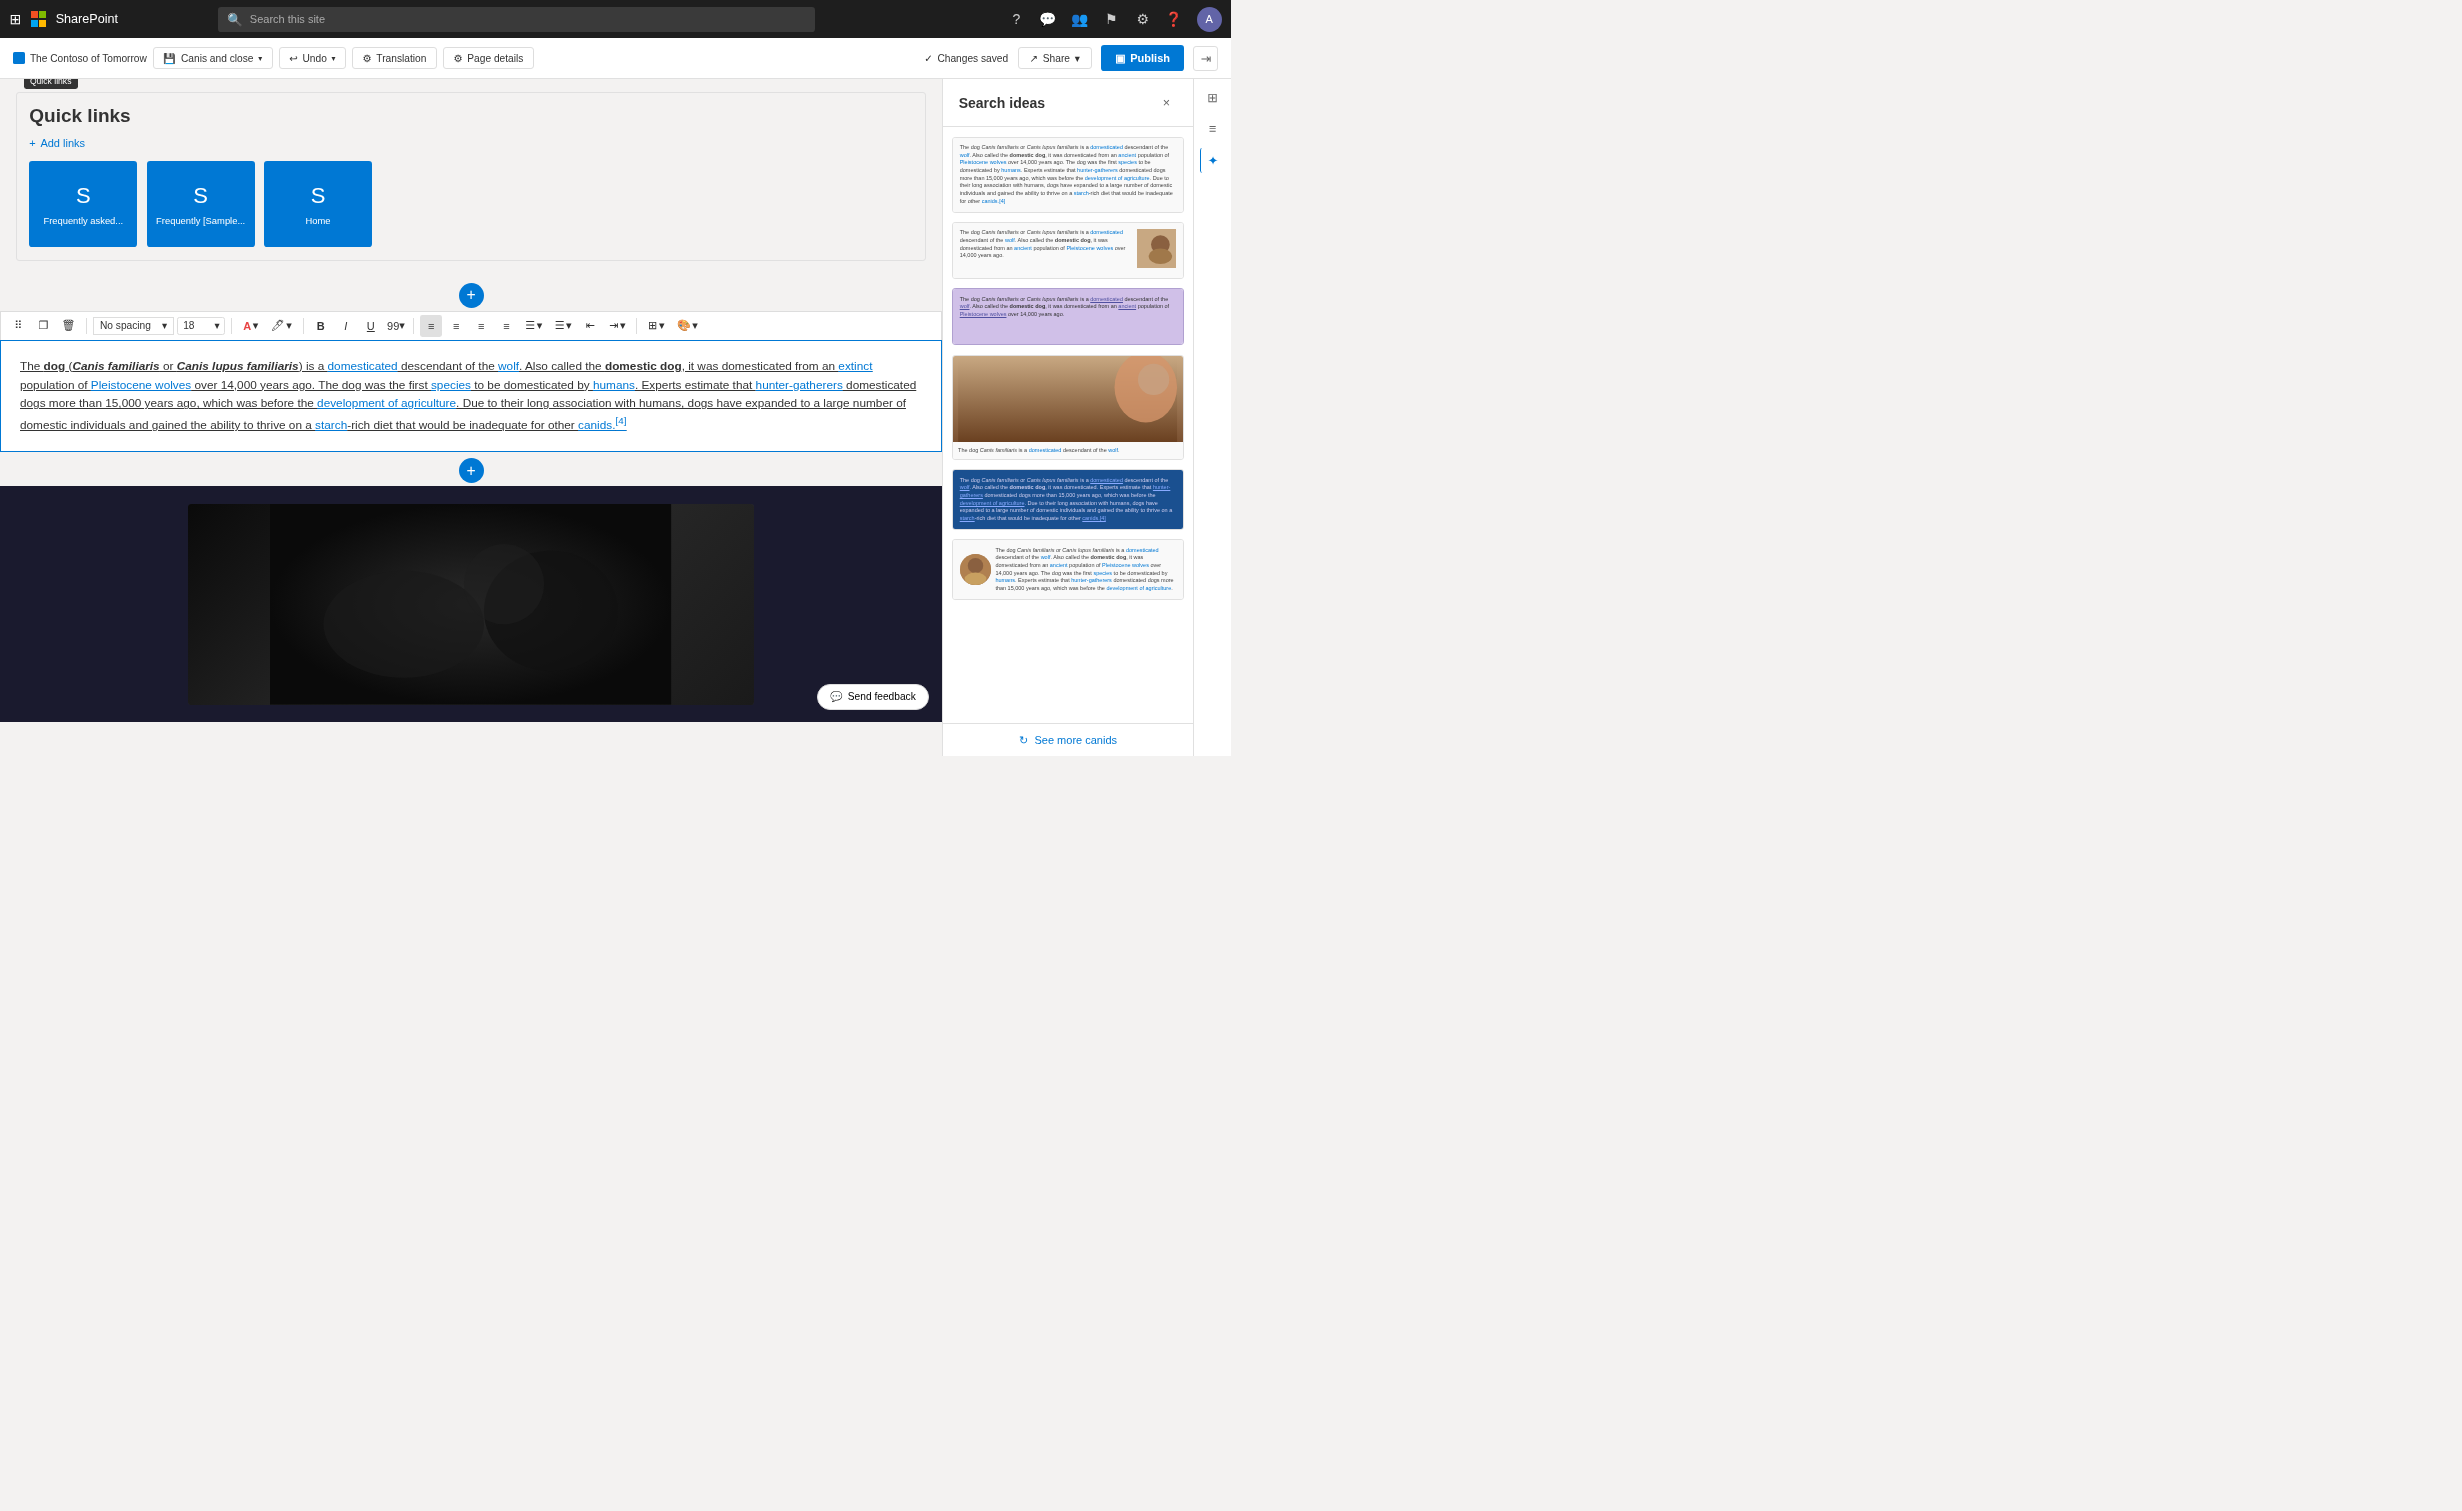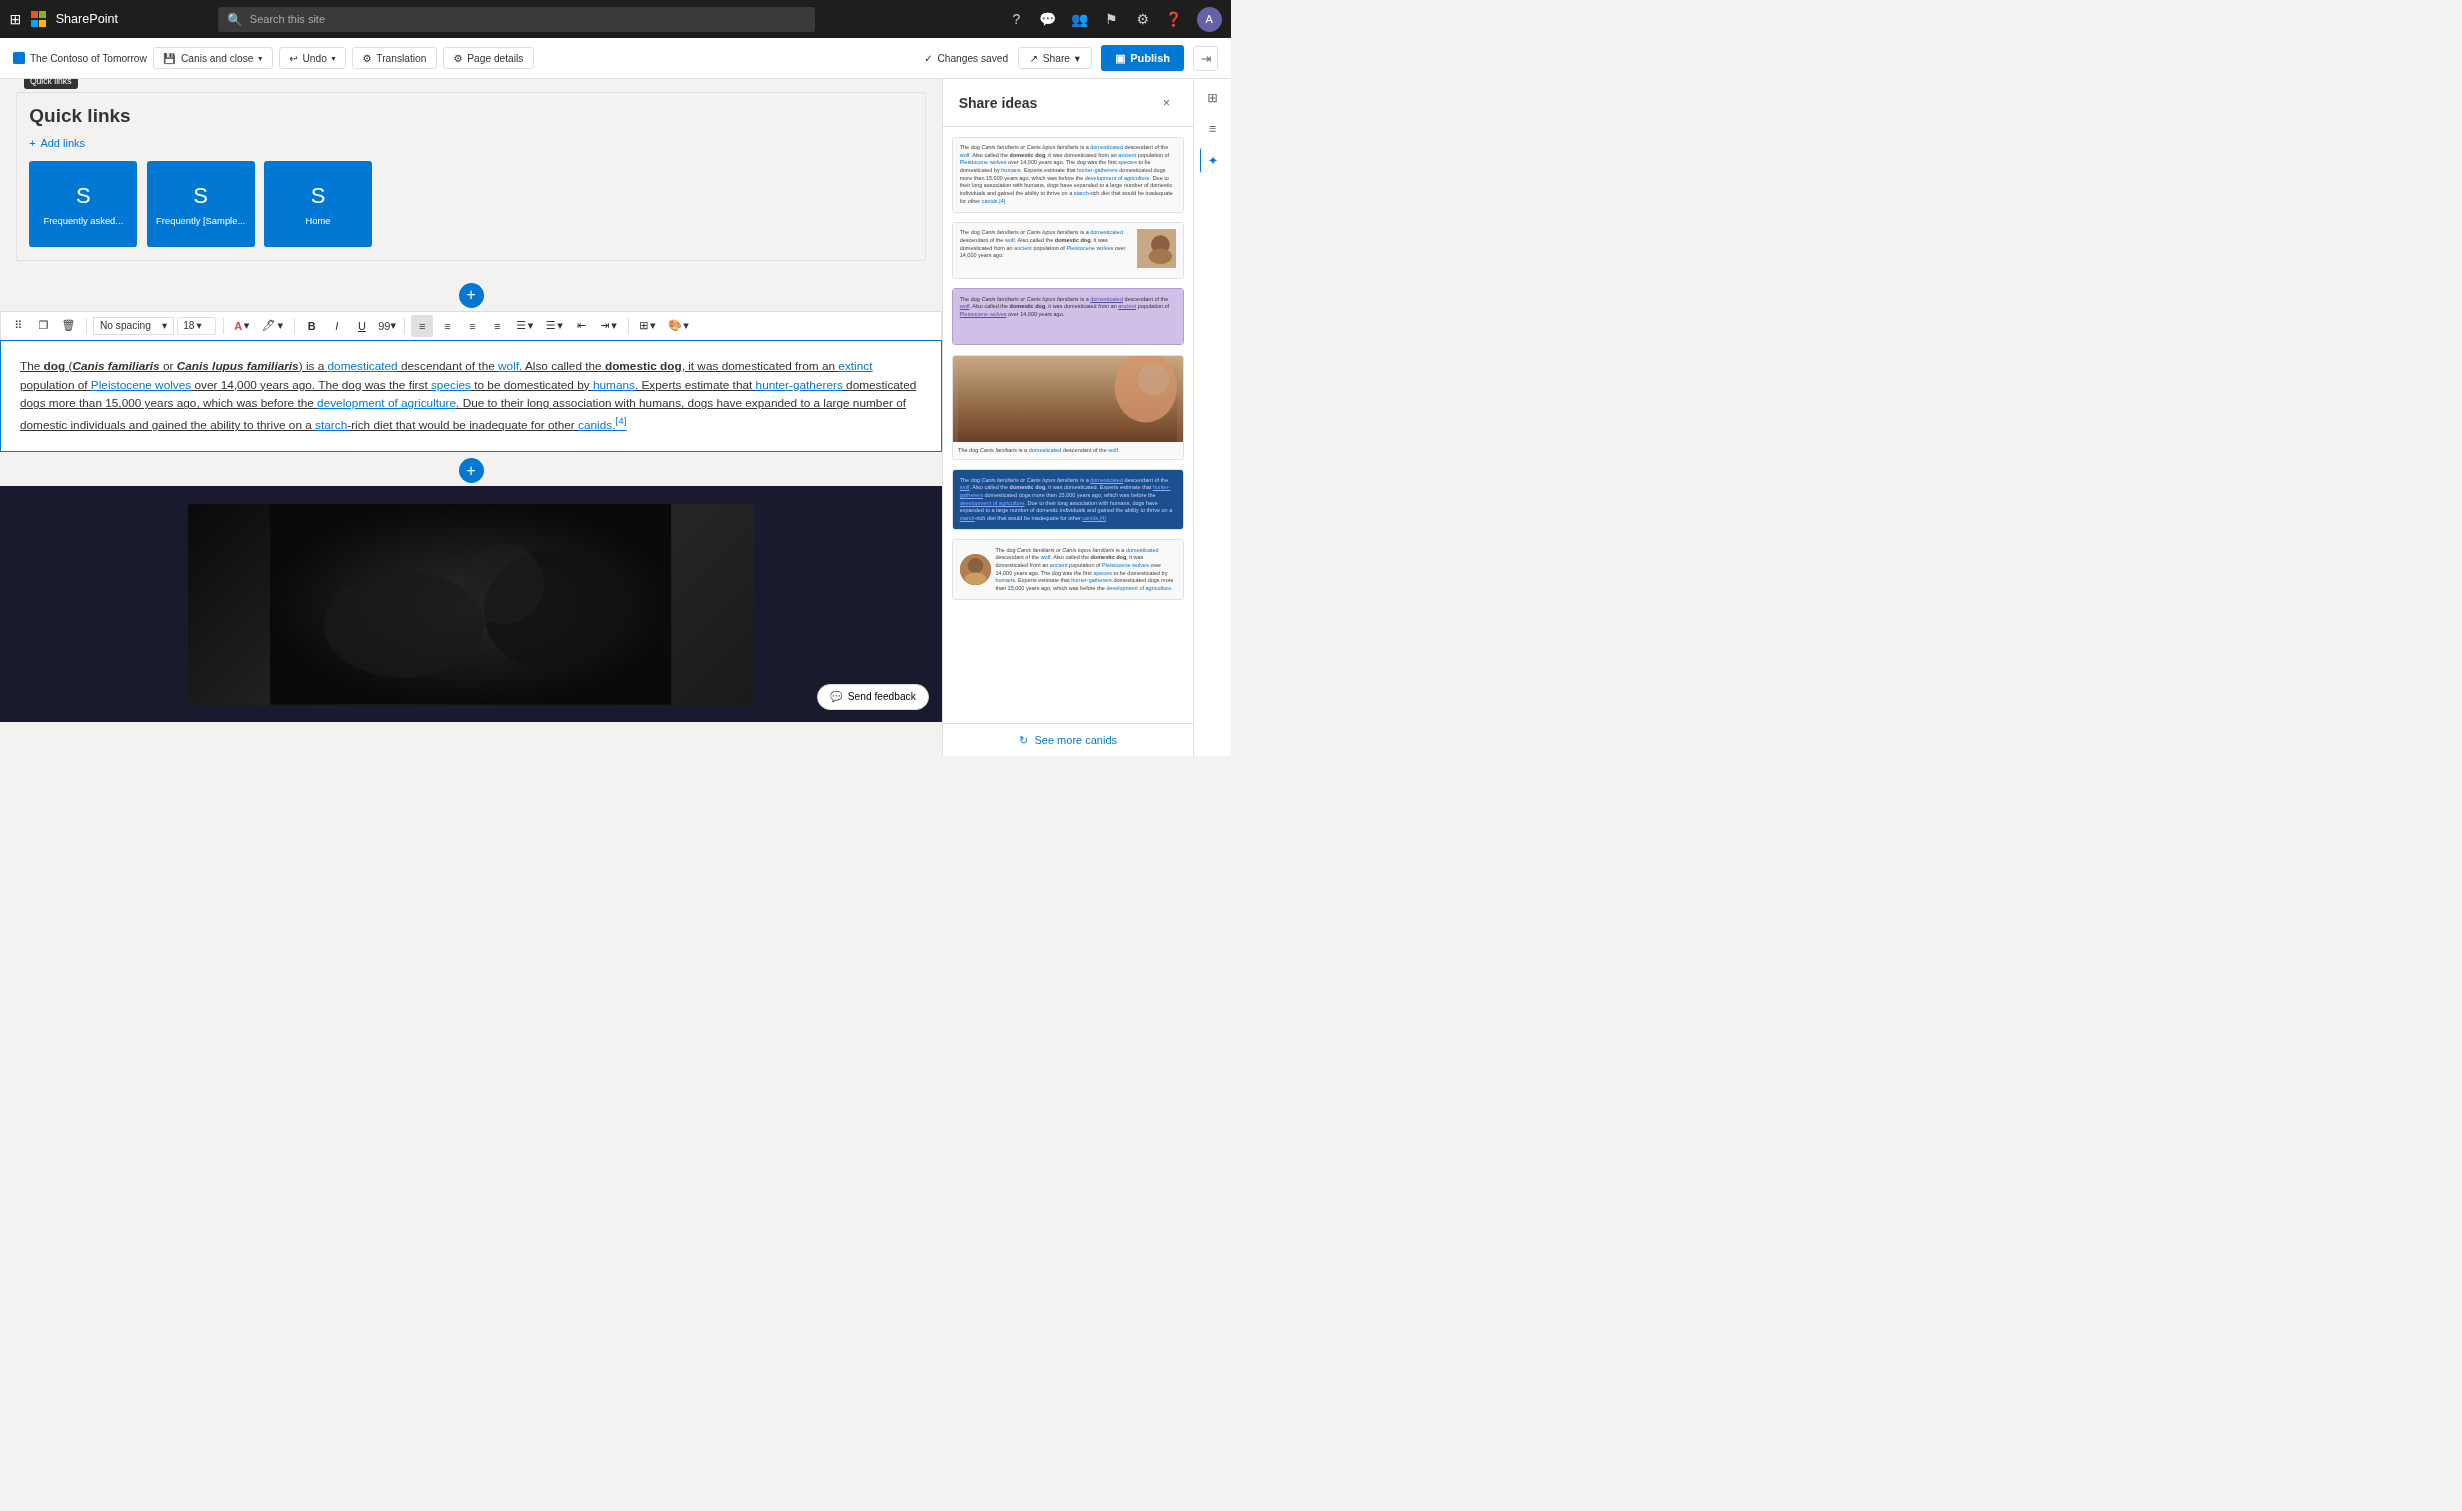--- a/index.html
+++ b/index.html
@@ -148,21 +148,21 @@
       border: none; background: transparent;
     }
     .text-toolbar-separator { width: 0.8px; height: 15.7px; background: #ddd; margin: 0 3.1px; }
     .style-dropdown {
       display: flex; align-items: center; gap: 11px;
       padding: 2.4px 6.3px; border: 0.8px solid #ddd; border-radius: 0;
       cursor: pointer; font-size: 10.2px; color: #333; background: white;
       min-width: 79px;
     }
     .size-dropdown {
-      display: flex; align-items: center; gap: 2px;
+      display: flex; align-items: center; gap: 20px;
       padding: 2.4px 4.7px; border: 0.8px solid #ddd; border-radius: 2.4px;
       cursor: pointer; font-size: 10.2px; color: #333; background: white;
       min-width: 39px;
     }
     .toolbar-icon-btn {
       display: flex; align-items: center; gap: 1.6px;
       padding: 2.4px 4.7px; border: none; border-radius: 2.4px;
       cursor: pointer; font-size: 11px; color: #333; background: transparent;
     }
 
@@ -477,21 +477,21 @@
       <div class="send-feedback-btn">
         <span>💬</span>
         <span>Send feedback</span>
       </div>
     </div>
 
   </div>
 
   <div class="design-panel">
     <div class="design-panel-header">
-      <span class="design-panel-title">Share ideas</span>
+      <span class="design-panel-title">Search ideas</span>
       <div class="close-btn">×</div>
     </div>
     <div class="design-panel-content">
 
       <div class="design-idea-card">
         <div class="design-idea-preview">
           <div style="font-size:5.5px; line-height:1.4; color:#444;">
             The dog <em>Canis familiaris</em> or <em>Canis lupus familiaris</em> is a <span style="color:#0078d4;">domesticated</span> descendant of the <span style="color:#0078d4;">wolf</span>. Also called the <strong>domestic dog</strong>, it was domesticated from an <span style="color:#0078d4;">ancient</span> population of <span style="color:#0078d4;">Pleistocene wolves</span> over 14,000 years ago. The dog was the first <span style="color:#0078d4;">species</span> to be domesticated by <span style="color:#0078d4;">humans</span>. Experts estimate that <span style="color:#0078d4;">hunter-gatherers</span> domesticated dogs more than 15,000 years ago, which was before the <span style="color:#0078d4;">development of agriculture</span>. Due to their long association with humans, dogs have expanded to a large number of domestic individuals and gained the ability to thrive on a <span style="color:#0078d4;">starch</span>-rich diet that would be inadequate for other <span style="color:#0078d4;">canids.[4]</span>
           </div>
         </div>

